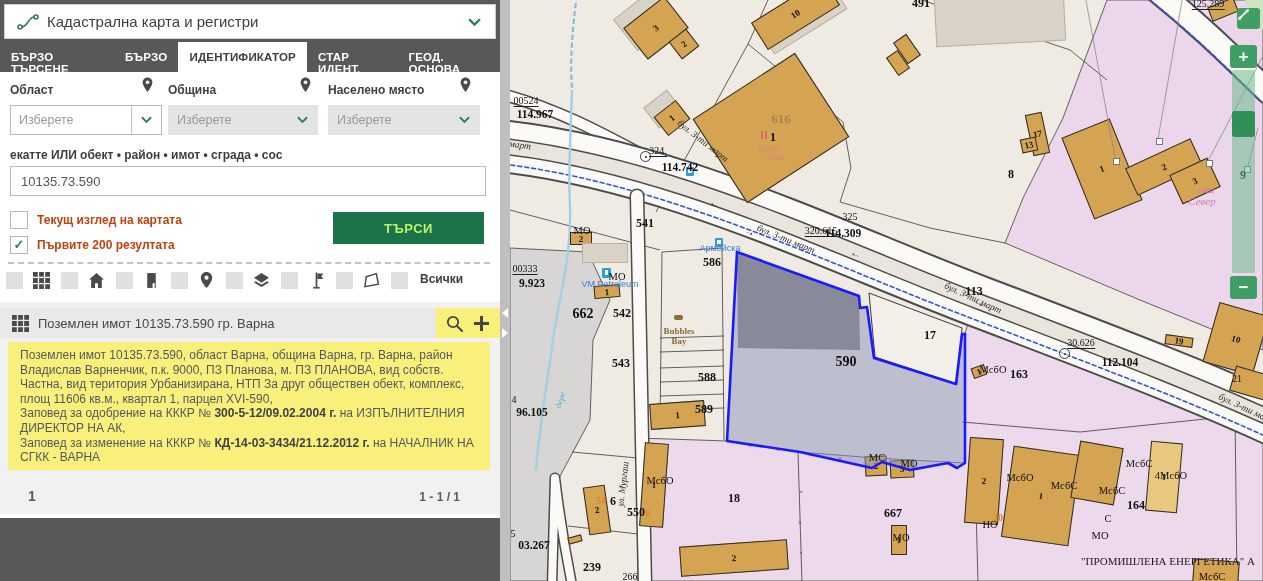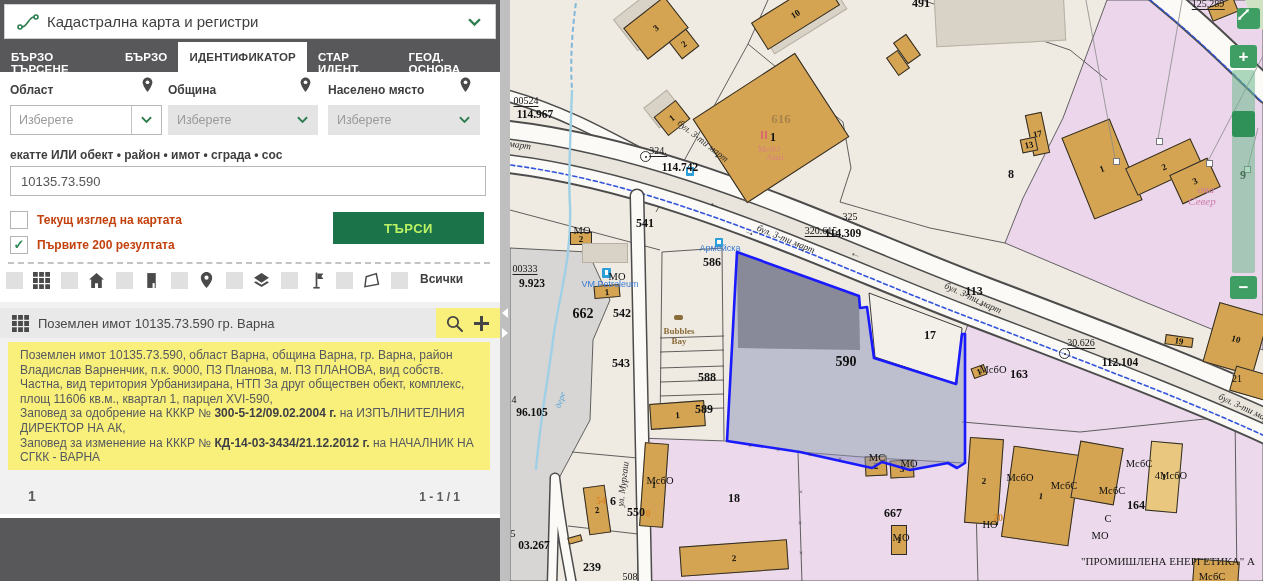--- a/index.html
+++ b/index.html
@@ -435,21 +435,21 @@
       <div class="ml parcel" style="left: 197px; top: 377px;">588</div>
       <div class="ml parcel" style="left: 194px; top: 409px;">589</div>
       <div class="ml parcel-lg" style="left: 73px; top: 314px;">662</div>
       <div class="ml parcel-lg" style="left: 336px; top: 362px;">590</div>
       <div class="ml parcel" style="left: 420px; top: 335px;">17</div>
       <div class="ml parcel" style="left: 464px; top: 291px;">113</div>
       <div class="ml parcel" style="left: 509px; top: 374px;">163</div>
       <div class="ml parcel" style="left: 224px; top: 498px;">18</div>
       <div class="ml parcel" style="left: 383px; top: 513px;">667</div>
       <div class="ml parcel" style="left: 82px; top: 567px;">239</div>
-      <div class="ml pt" style="left: 120px; top: 576px;">508</div>
+      <div class="ml pt" style="left: 120px; top: 576px;">266</div>
       <div class="ml parcel" style="left: 626px; top: 505px;">164</div>
       <div class="ml parcel" style="left: 501px; top: 174px;">8</div>
       <div class="ml parcel" style="left: 733px; top: 175px;">9</div>
       <div class="ml pt" style="left: 727px; top: 378px;">21</div>
       <div class="ml orange" style="left: 91px; top: 500px;">54</div>
       <div class="ml parcel" style="left: 103px; top: 501px;">6</div>
       <div class="ml parcel" style="left: 126px; top: 512px;">550</div>
       <div class="ml orange" style="left: 138px; top: 513px;">0</div>
       <div class="ml orange" style="left: 488px; top: 489px; margin-top: 28px;">20</div>
       <div class="ml mo" style="left: 72px; top: 230px;">МО</div>

